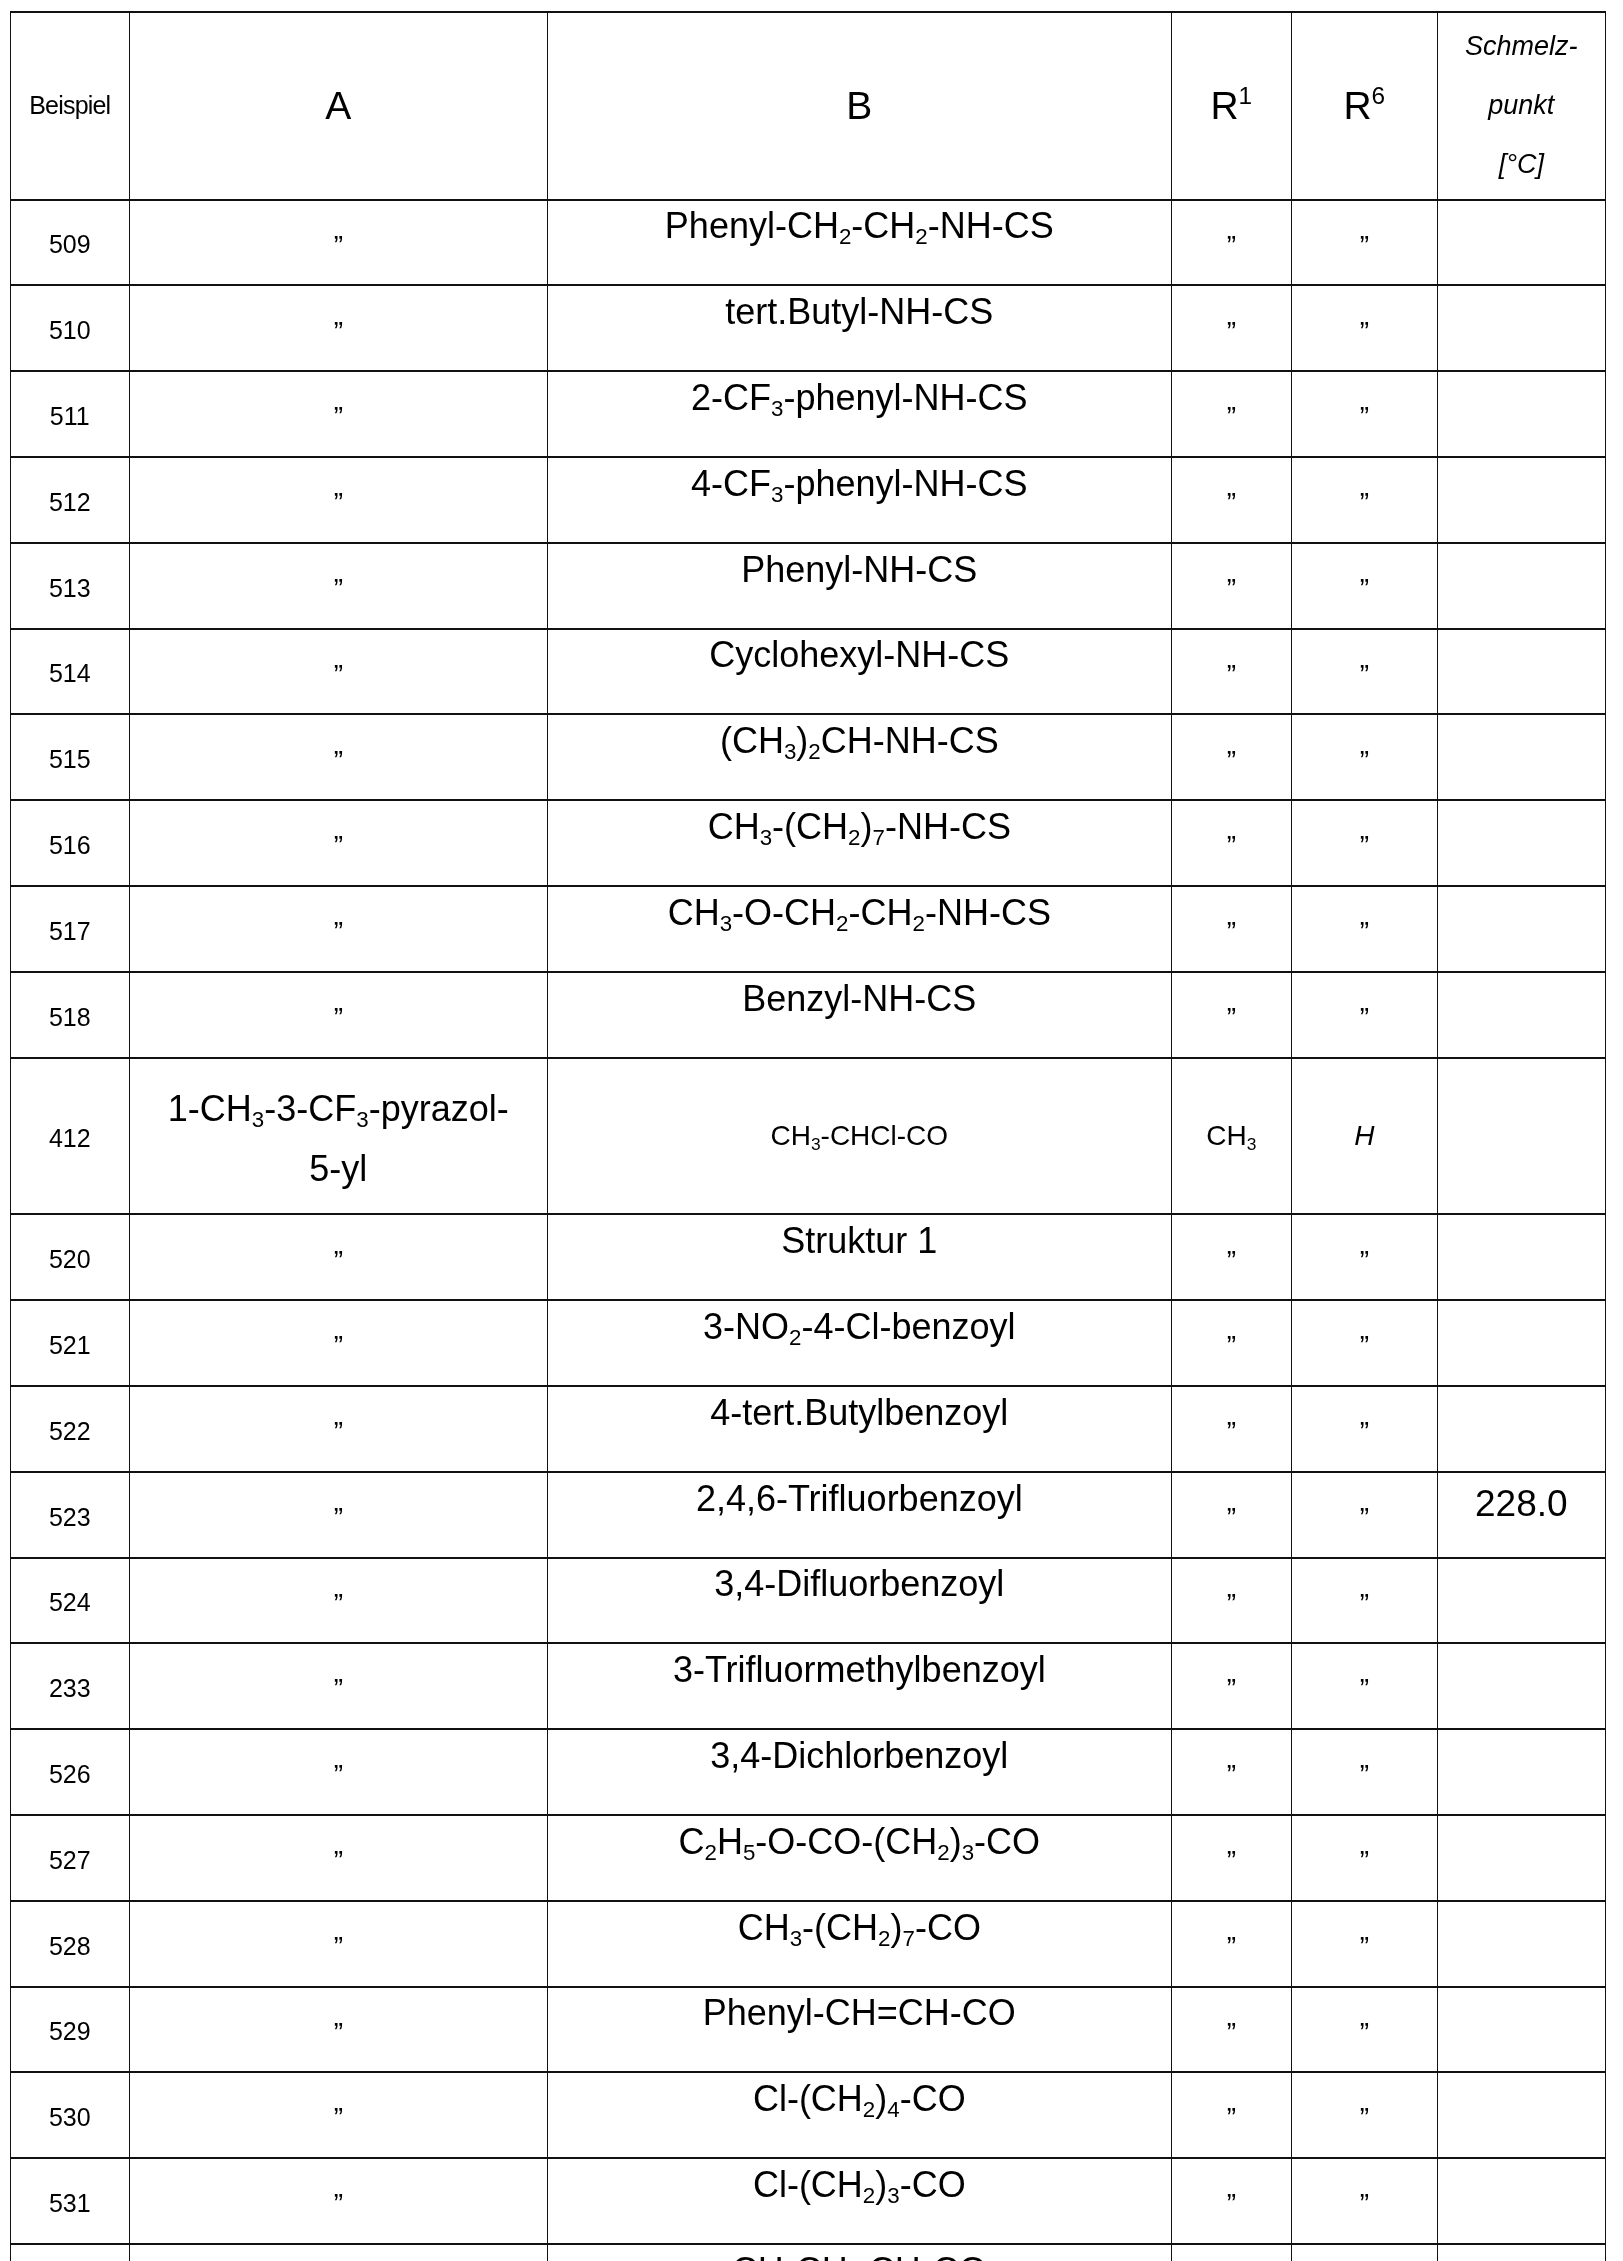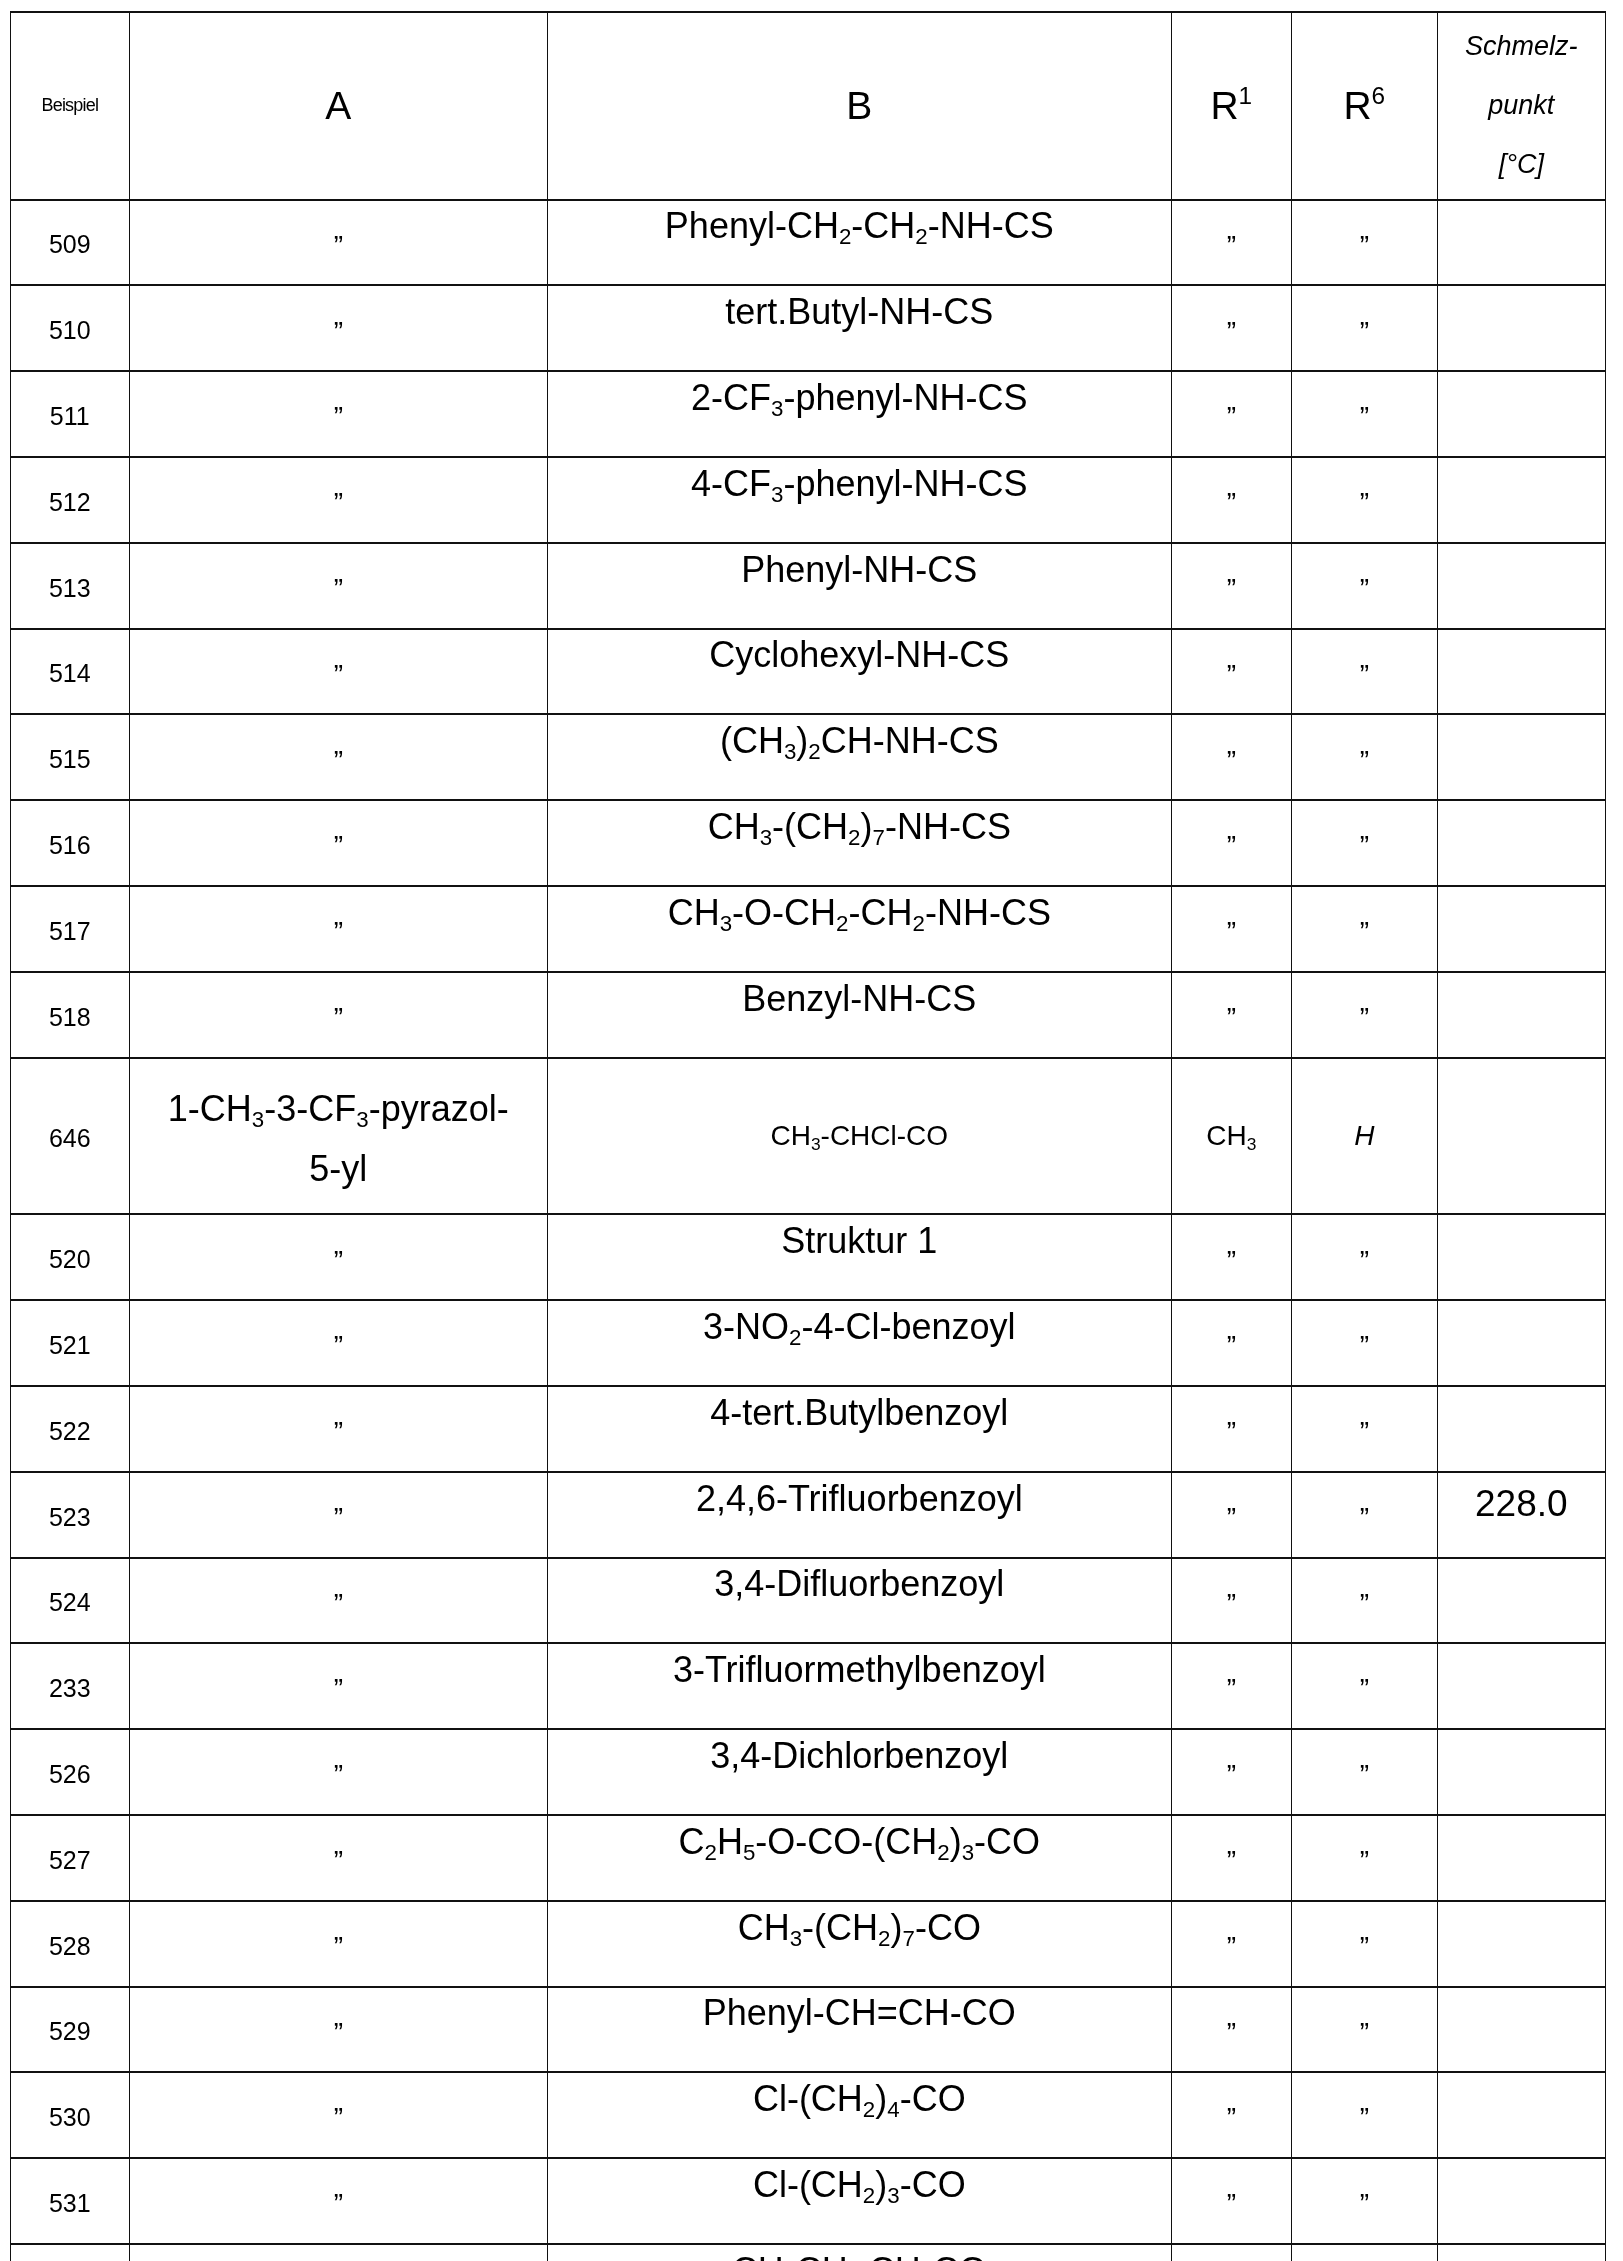--- a/index.html
+++ b/index.html
@@ -33,21 +33,21 @@
   #doc-table tr.row td, #doc-table tr.row-tall td {
     border-top: 2.4px solid #111111;
     border-bottom: 2.4px solid #111111;
   }
   #doc-table thead th {
     height: 186px;
     vertical-align: middle;
     border-top: 2.4px solid #111111;
     border-bottom: 2.4px solid #111111;
   }
-  .h-beispiel { font-size: 18px; letter-spacing: -0.8px; }
+  .h-beispiel { font-size: 25px; letter-spacing: -0.8px; }
   .h-big { font-size: 39px; }
   .h-schmelz {
     font-size: 27px;
     font-style: italic;
     line-height: 59px;
   }
   .h-schmelz span { display: block; }
   sup.hsup { font-size: 24.4px; vertical-align: 14.7px; line-height: 0; }
 
   tr.row td { height: 74px; }
@@ -194,21 +194,21 @@
       </tr>
       <tr class="row">
         <td class="c-num">518</td>
         <td class="c-a ditto">”</td>
         <td class="c-b">Benzyl-NH-CS</td>
         <td class="c-r1 ditto">”</td>
         <td class="c-r6 ditto">”</td>
         <td class="c-mp"></td>
       </tr>
       <tr class="row-tall">
-        <td class="c-num">646</td>
+        <td class="c-num">412</td>
         <td class="c-a">
           <span class="two-line">1-CH<sub>3</sub>-3-CF<sub>3</sub>-pyrazol-</span>
           <span class="two-line">5-yl</span>
         </td>
         <td class="c-b">CH<sub>3</sub>-CHCl-CO</td>
         <td class="c-r1">CH<sub>3</sub></td>
         <td class="c-r6">H</td>
         <td class="c-mp"></td>
       </tr>
       <tr class="row">

